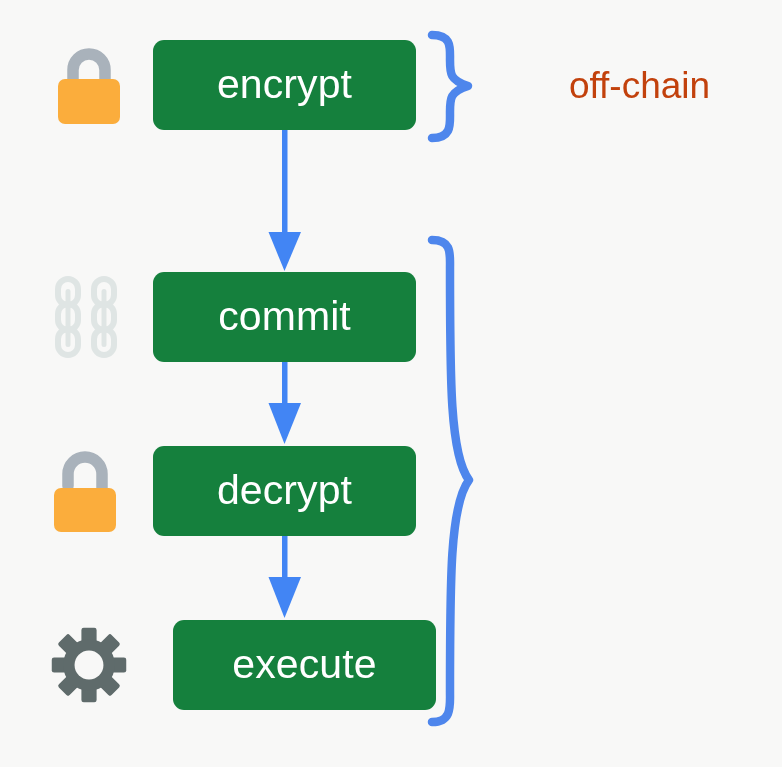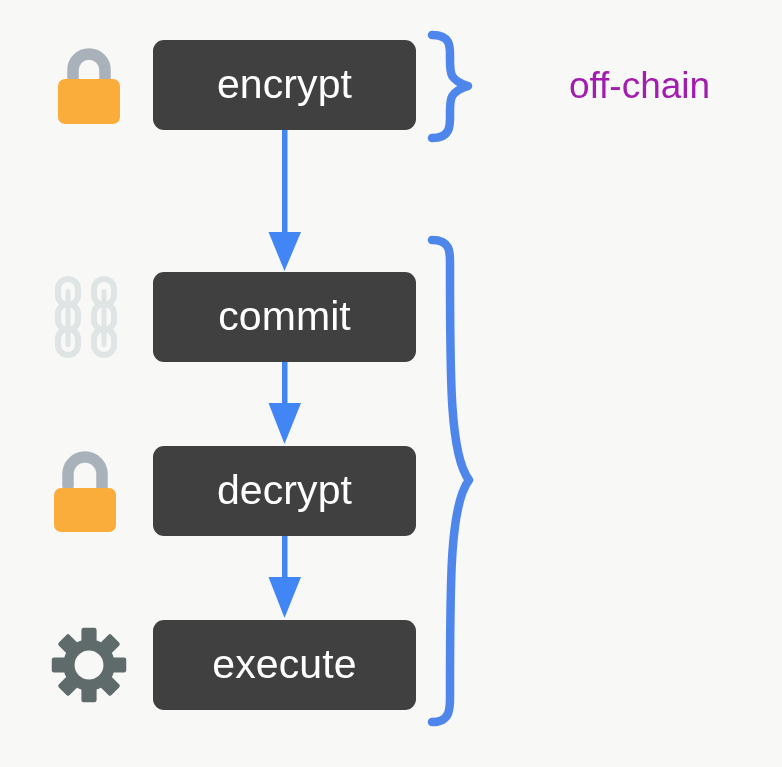--- a/index.html
+++ b/index.html
@@ -23,60 +23,60 @@
     inset: 0;
     width: 782px;
     height: 767px;
   }
   
   .node-box {
     position: absolute;
     left: 153px;
     width: 263px;
     height: 90px;
-    background: #404040;
+    background: #15803d;
     border-radius: 11px;
     display: flex;
     align-items: center;
     justify-content: center;
     box-sizing: border-box;
   }
   .node-box .node-label {
     color: #ffffff;
     font-size: 41px;
     line-height: 1;
     letter-spacing: 0.1px;
     font-weight: 400;
     white-space: nowrap;
     transform: translateY(-1px);
   }
   #box-encrypt { top: 40px; }
   #box-commit  { top: 272px; }
   #box-decrypt { top: 446px; }
-  #box-execute { top: 620px; }
+  #box-execute { top: 620px; margin-left: 20px; }
 
   
   .icon-slot {
     position: absolute;
     left: 44px;
     width: 90px;
     height: 90px;
     display: flex;
     align-items: center;
     justify-content: center;
   }
   #icon-lock-closed  { top: 40px; }
   #icon-chains       { top: 272px; }
   #icon-lock-open    { top: 446px; }
   #icon-gear         { top: 620px; }
 
   
   .group-label {
     position: absolute;
-    color: #a21caf;
+    color: #c2410c;
     font-size: 37px;
     line-height: 44px;
     text-align: center;
     white-space: pre-line;
     font-weight: 400;
   }
   #label-offchain {
     left: 497px;
     width: 285px;
     top: 64px;

